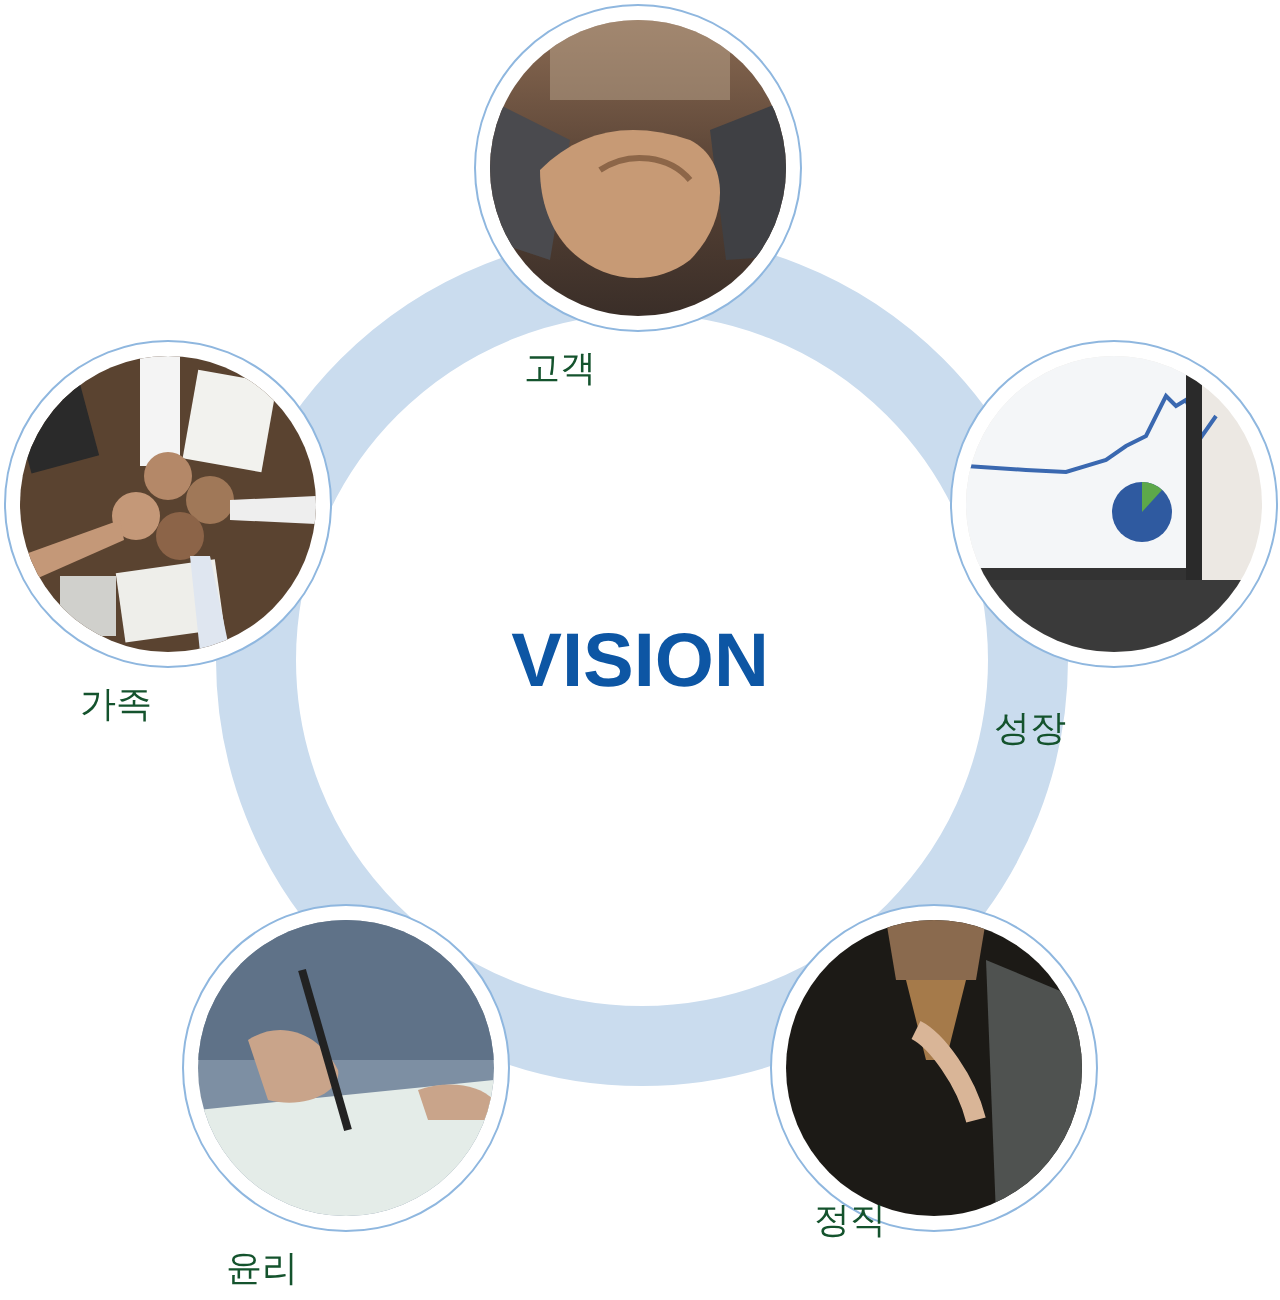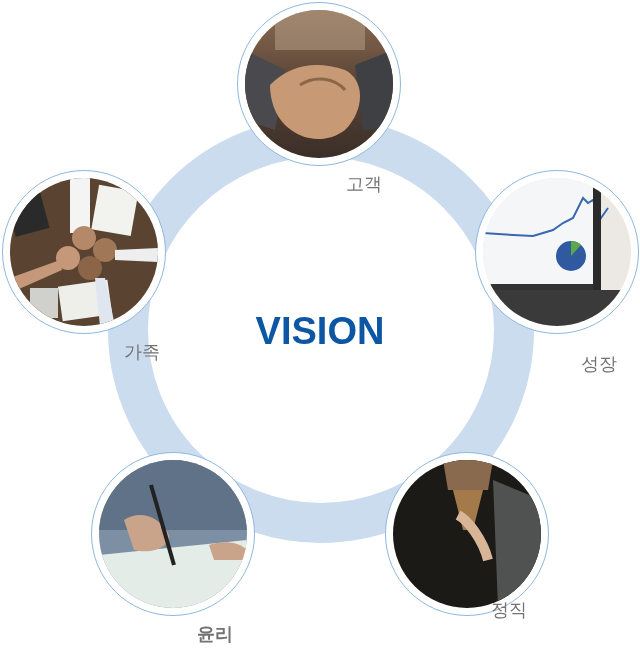--- a/index.html
+++ b/index.html
@@ -1,21 +1,21 @@
 <!DOCTYPE html>
 <html><head>
 <meta charset="utf-8">
 <style>
   html, body { margin:0; padding:0; background:#ffffff; }
   body { width:640px; height:650px; position:relative; overflow:hidden; font-family:"DejaVu Sans", sans-serif; }
   .ring { position:absolute; left:108px; top:117px; width:346px; height:346px; border-radius:50%; border:40px solid #cadcee; }
   .center-title { position:absolute; left:220px; top:310px; width:200px; text-align:center; font-family:"Liberation Sans", sans-serif; font-weight:bold; font-size:38px; color:#0d56a4; letter-spacing:0px; }
   .node { position:absolute; width:164px; height:164px; border-radius:50%; background:#fff; border:1.5px solid #8fb7df; box-sizing:border-box; }
   .photo { position:absolute; left:7px; top:7px; width:148px; height:148px; border-radius:50%; overflow:hidden; }
-  .label { position:absolute; width:120px; text-align:right; font-size:18px; color:#737373; }
+  .label { position:absolute; width:120px; text-align:left; font-size:18px; color:#14532d; }
 </style>
 </head>
 <body>
 
 <div class="ring"></div>
 <div class="center-title">VISION</div>
 
 <div class="node" style="left:237px; top:2px;">
   <div class="photo">
     <svg width="148" height="148" viewBox="0 0 148 148">
@@ -71,21 +71,21 @@
     <svg width="148" height="148" viewBox="0 0 148 148">
       <rect width="148" height="148" fill="#7d8fa3"></rect>
       <rect x="0" y="0" width="148" height="70" fill="#5f7288"></rect>
       <path d="M0 95 L148 80 L148 148 L0 148 Z" fill="#e4ece8"></path>
       <path d="M25 60 C40 50 60 55 70 75 C72 85 55 95 35 90 Z" fill="#c9a48a"></path>
       <line x1="52" y1="25" x2="75" y2="105" stroke="#222" stroke-width="4"></line>
       <path d="M110 85 C125 80 140 82 148 90 L148 100 L115 100 Z" fill="#c9a48a"></path>
     </svg>
   </div>
 </div>
-<div class="label" style="left:113px; top:622px;font-weight:bold;">윤리</div>
+<div class="label" style="left:113px; top:622px;">윤리</div>
 
 <div class="node" style="left:2px; top:170px;">
   <div class="photo">
     <svg width="148" height="148" viewBox="0 0 148 148">
       <rect width="148" height="148" fill="#5a4330"></rect>
       <rect x="0" y="15" width="35" height="40" fill="#2a2a2a" transform="rotate(-15 17 35)"></rect>
       <rect x="85" y="10" width="40" height="45" fill="#f2f2ee" transform="rotate(10 105 32)"></rect>
       <rect x="50" y="105" width="50" height="35" fill="#eeeeea" transform="rotate(-8 75 122)"></rect>
       <rect x="20" y="110" width="28" height="30" fill="#d0d0cc"></rect>
       <path d="M60 0 L80 0 L80 55 L60 55 Z" fill="#f4f4f4"></path>

